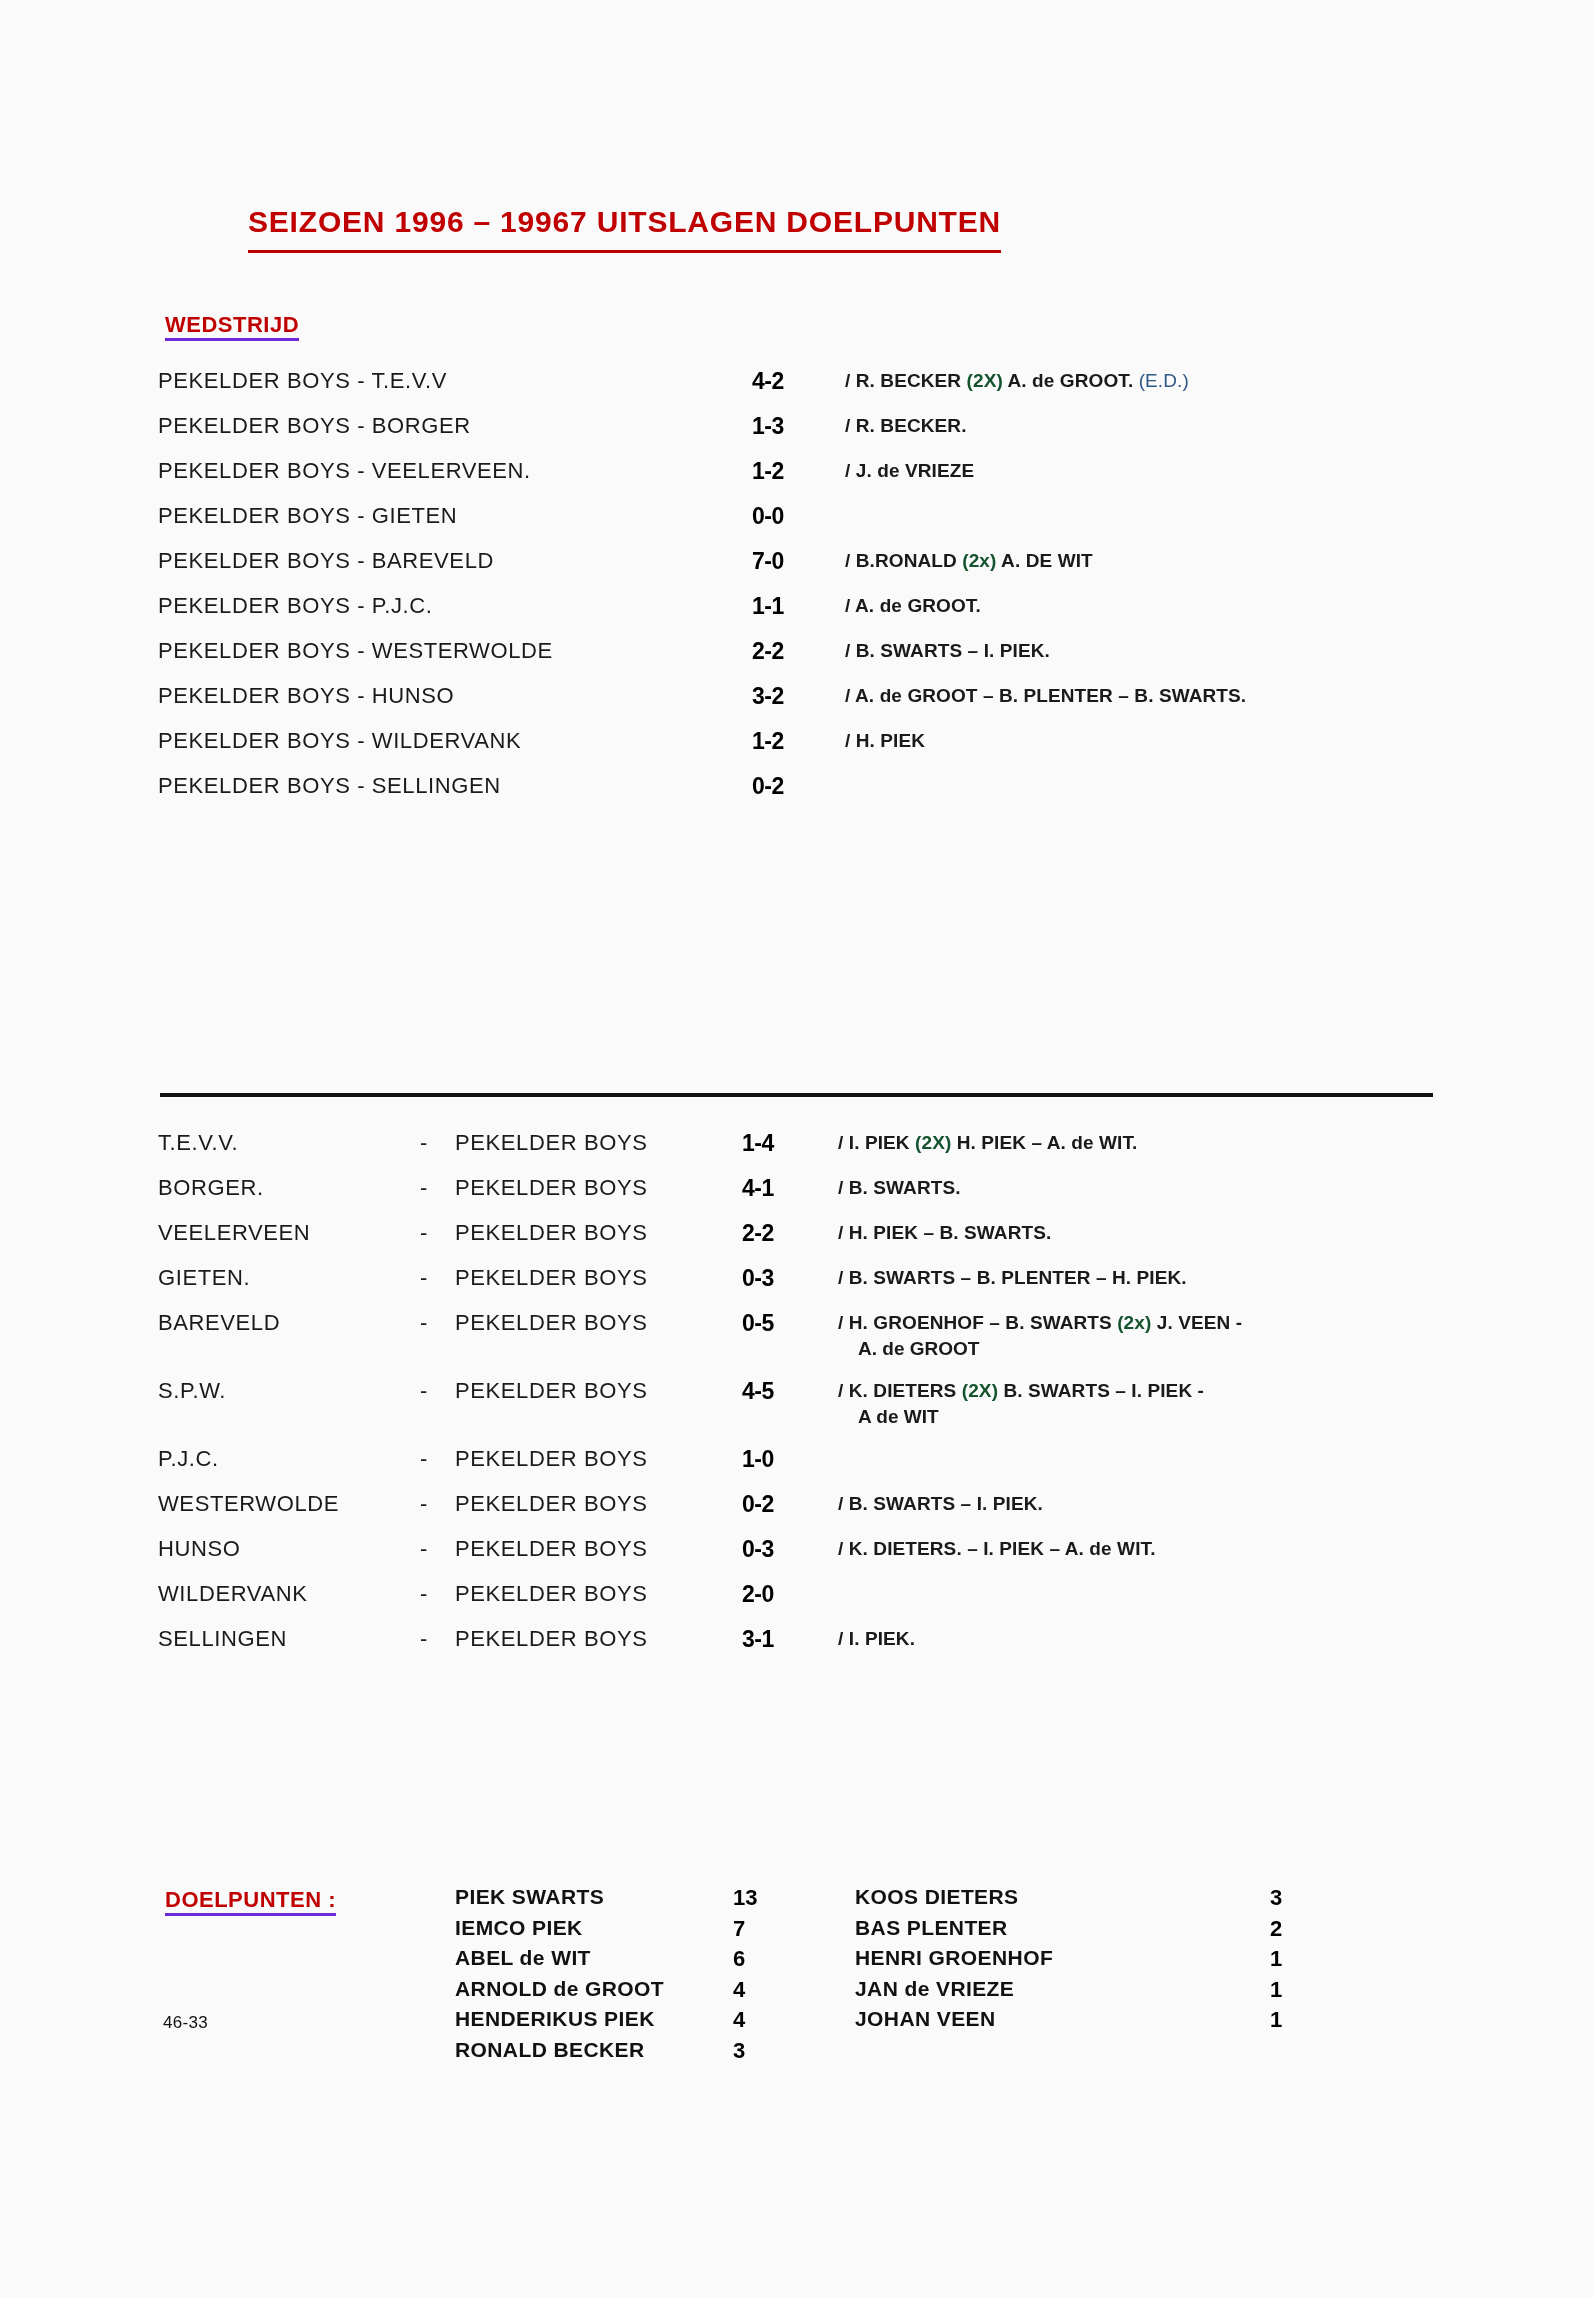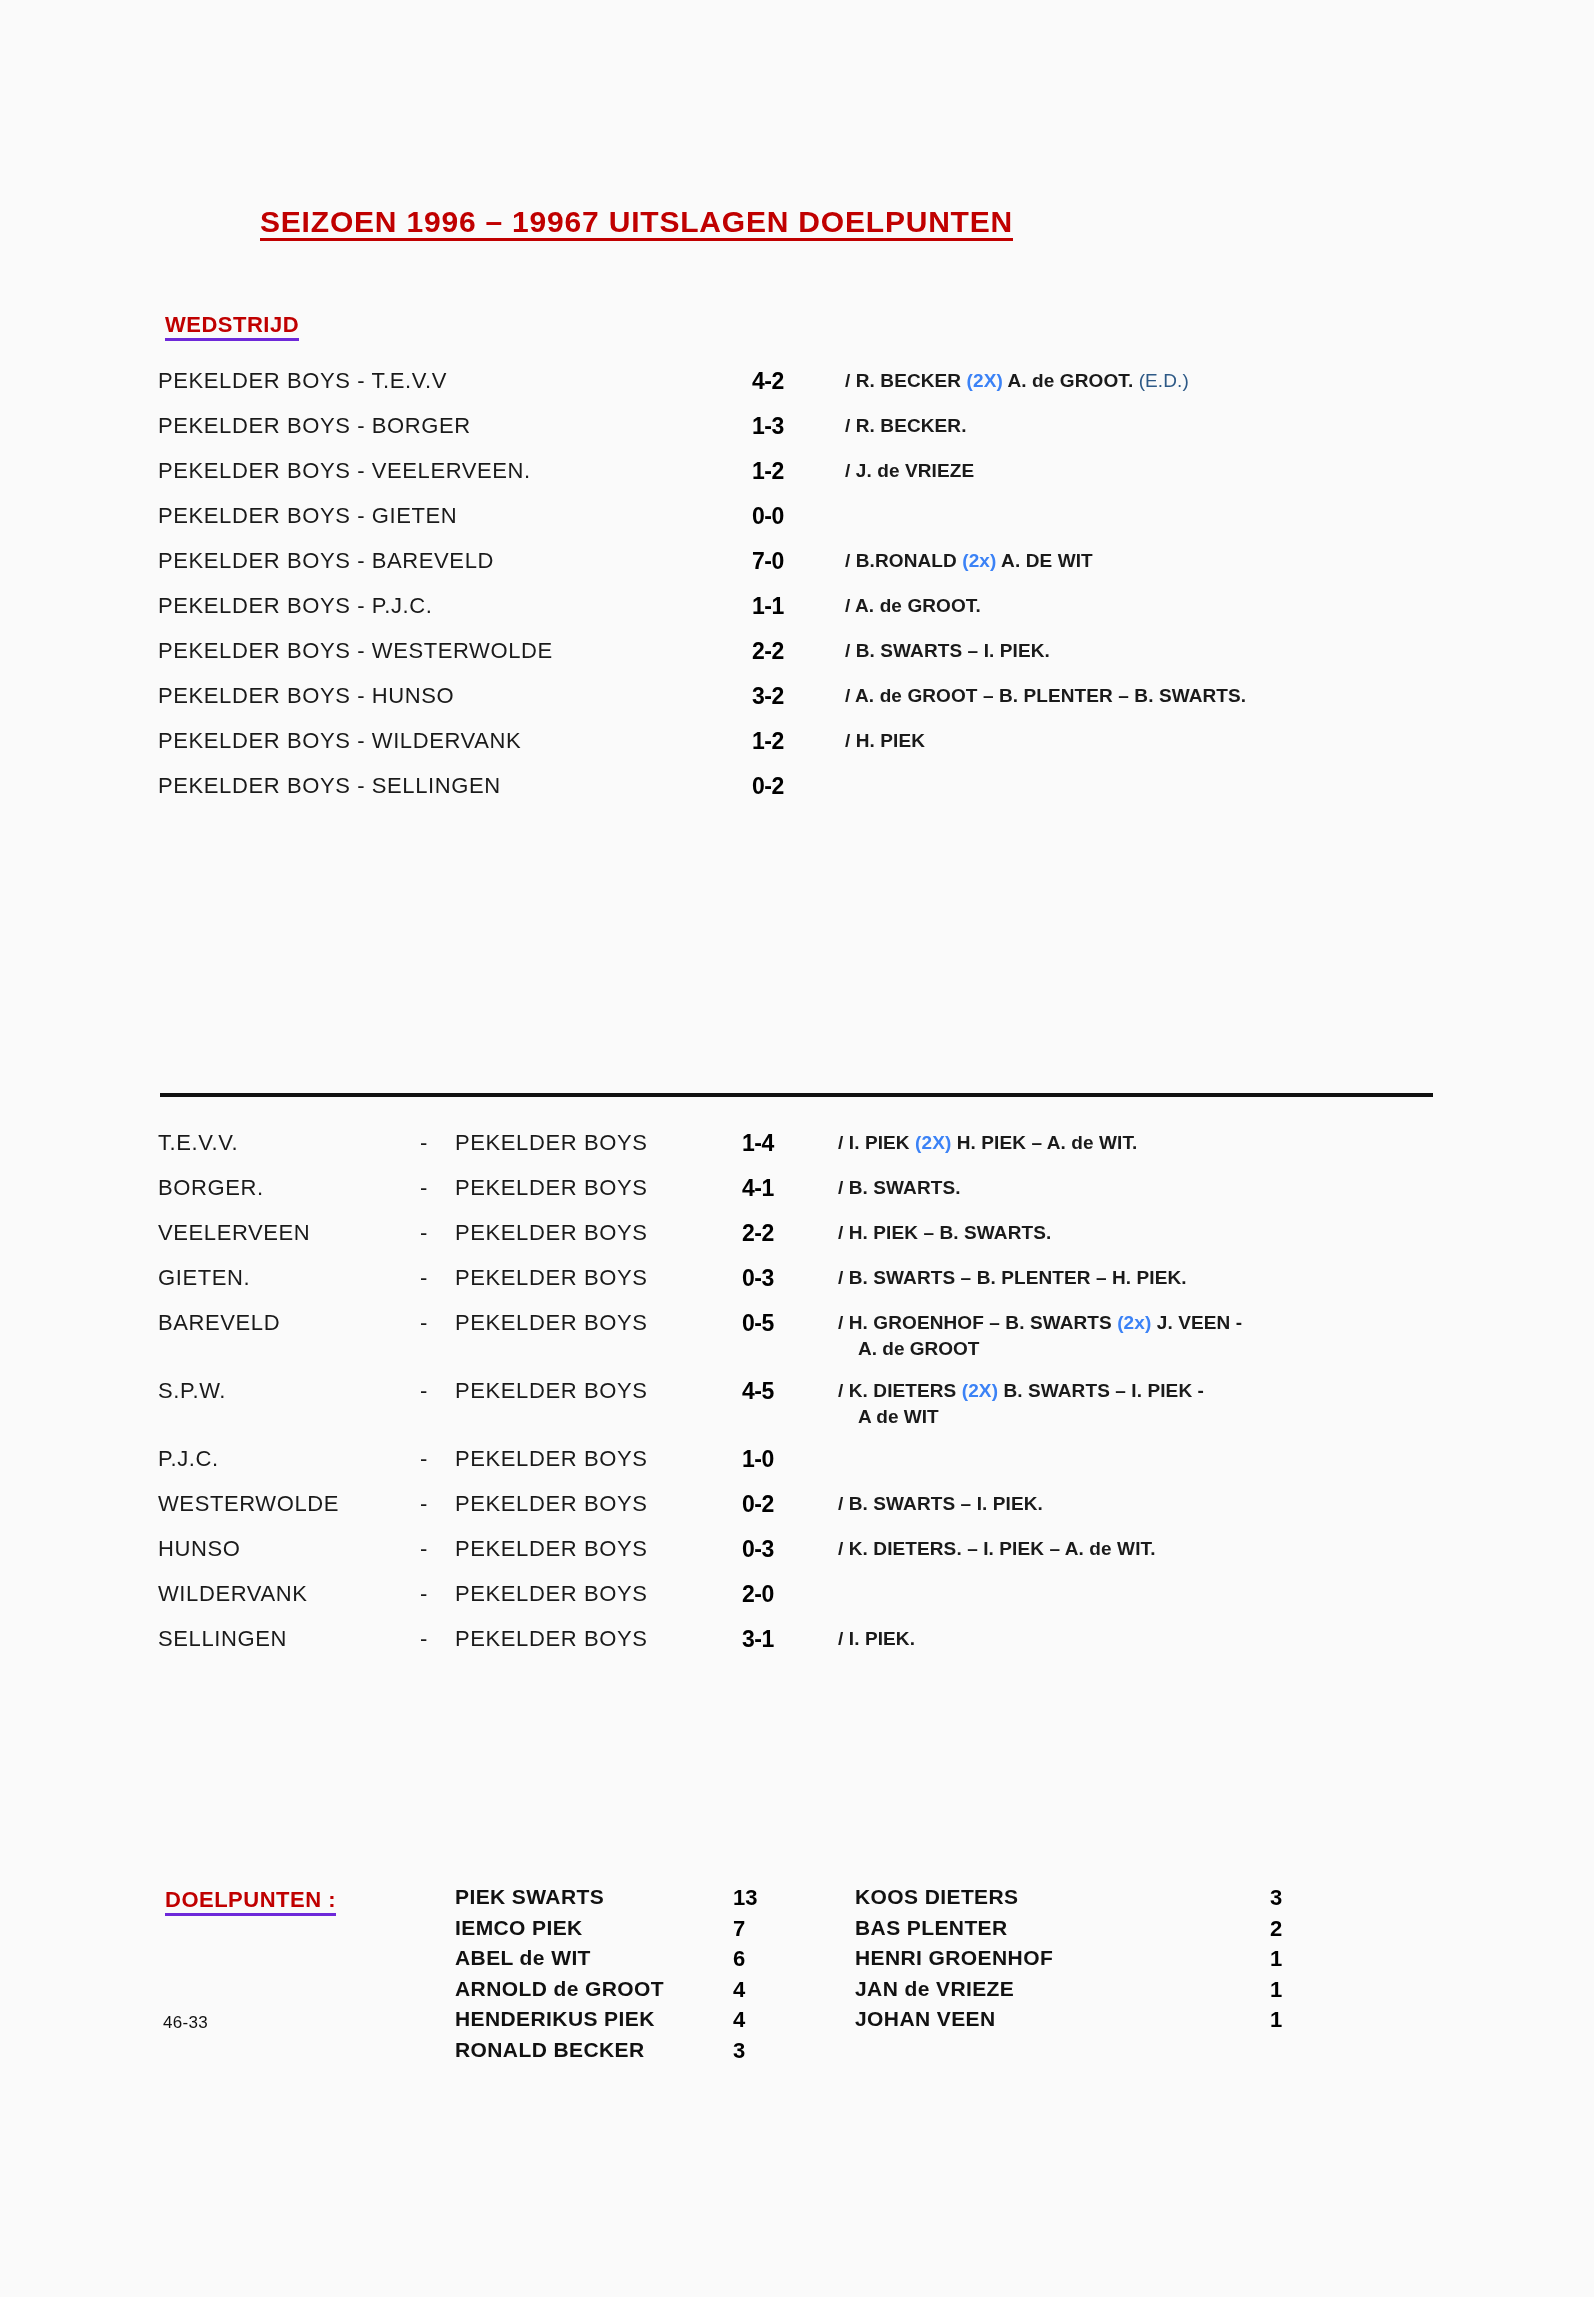--- a/index.html
+++ b/index.html
@@ -15,29 +15,29 @@
     width: 1594px;
     height: 2297px;
     background: #fafafa;
     overflow: hidden;
     box-sizing: border-box;
   }
 
   
   .doc-title {
     position: absolute;
-    left: 260px;
+    left: 248px;
     top: 206px;
     font-size: 30px;
     font-weight: bold;
     color: #c00000;
     letter-spacing: 0.8px;
     white-space: nowrap;
     border-bottom: 3px solid #c00000;
-    padding-bottom: 0;
+    padding-bottom: 12px;
     line-height: 1.05;
   }
 
   
   .section-heading {
     position: absolute;
     font-size: 22px;
     font-weight: bold;
     color: #c00000;
     letter-spacing: 0.5px;
@@ -124,21 +124,21 @@
   .m-scorers-cont {
     position: absolute;
     top: 28px;
     font-size: 19px;
     font-weight: bold;
     color: #1a1a1a;
     white-space: nowrap;
   }
   .m-scorers-cont.away { left: 858px; }
 
-  .mult { color: #3b82f6; }
+  .mult { color: #14532d; }
   .ed {
     color: #2d5986;
     font-weight: normal;
     font-size: 19px;
     text-align: right;
   }
 
   
   .divider {
     position: absolute;

